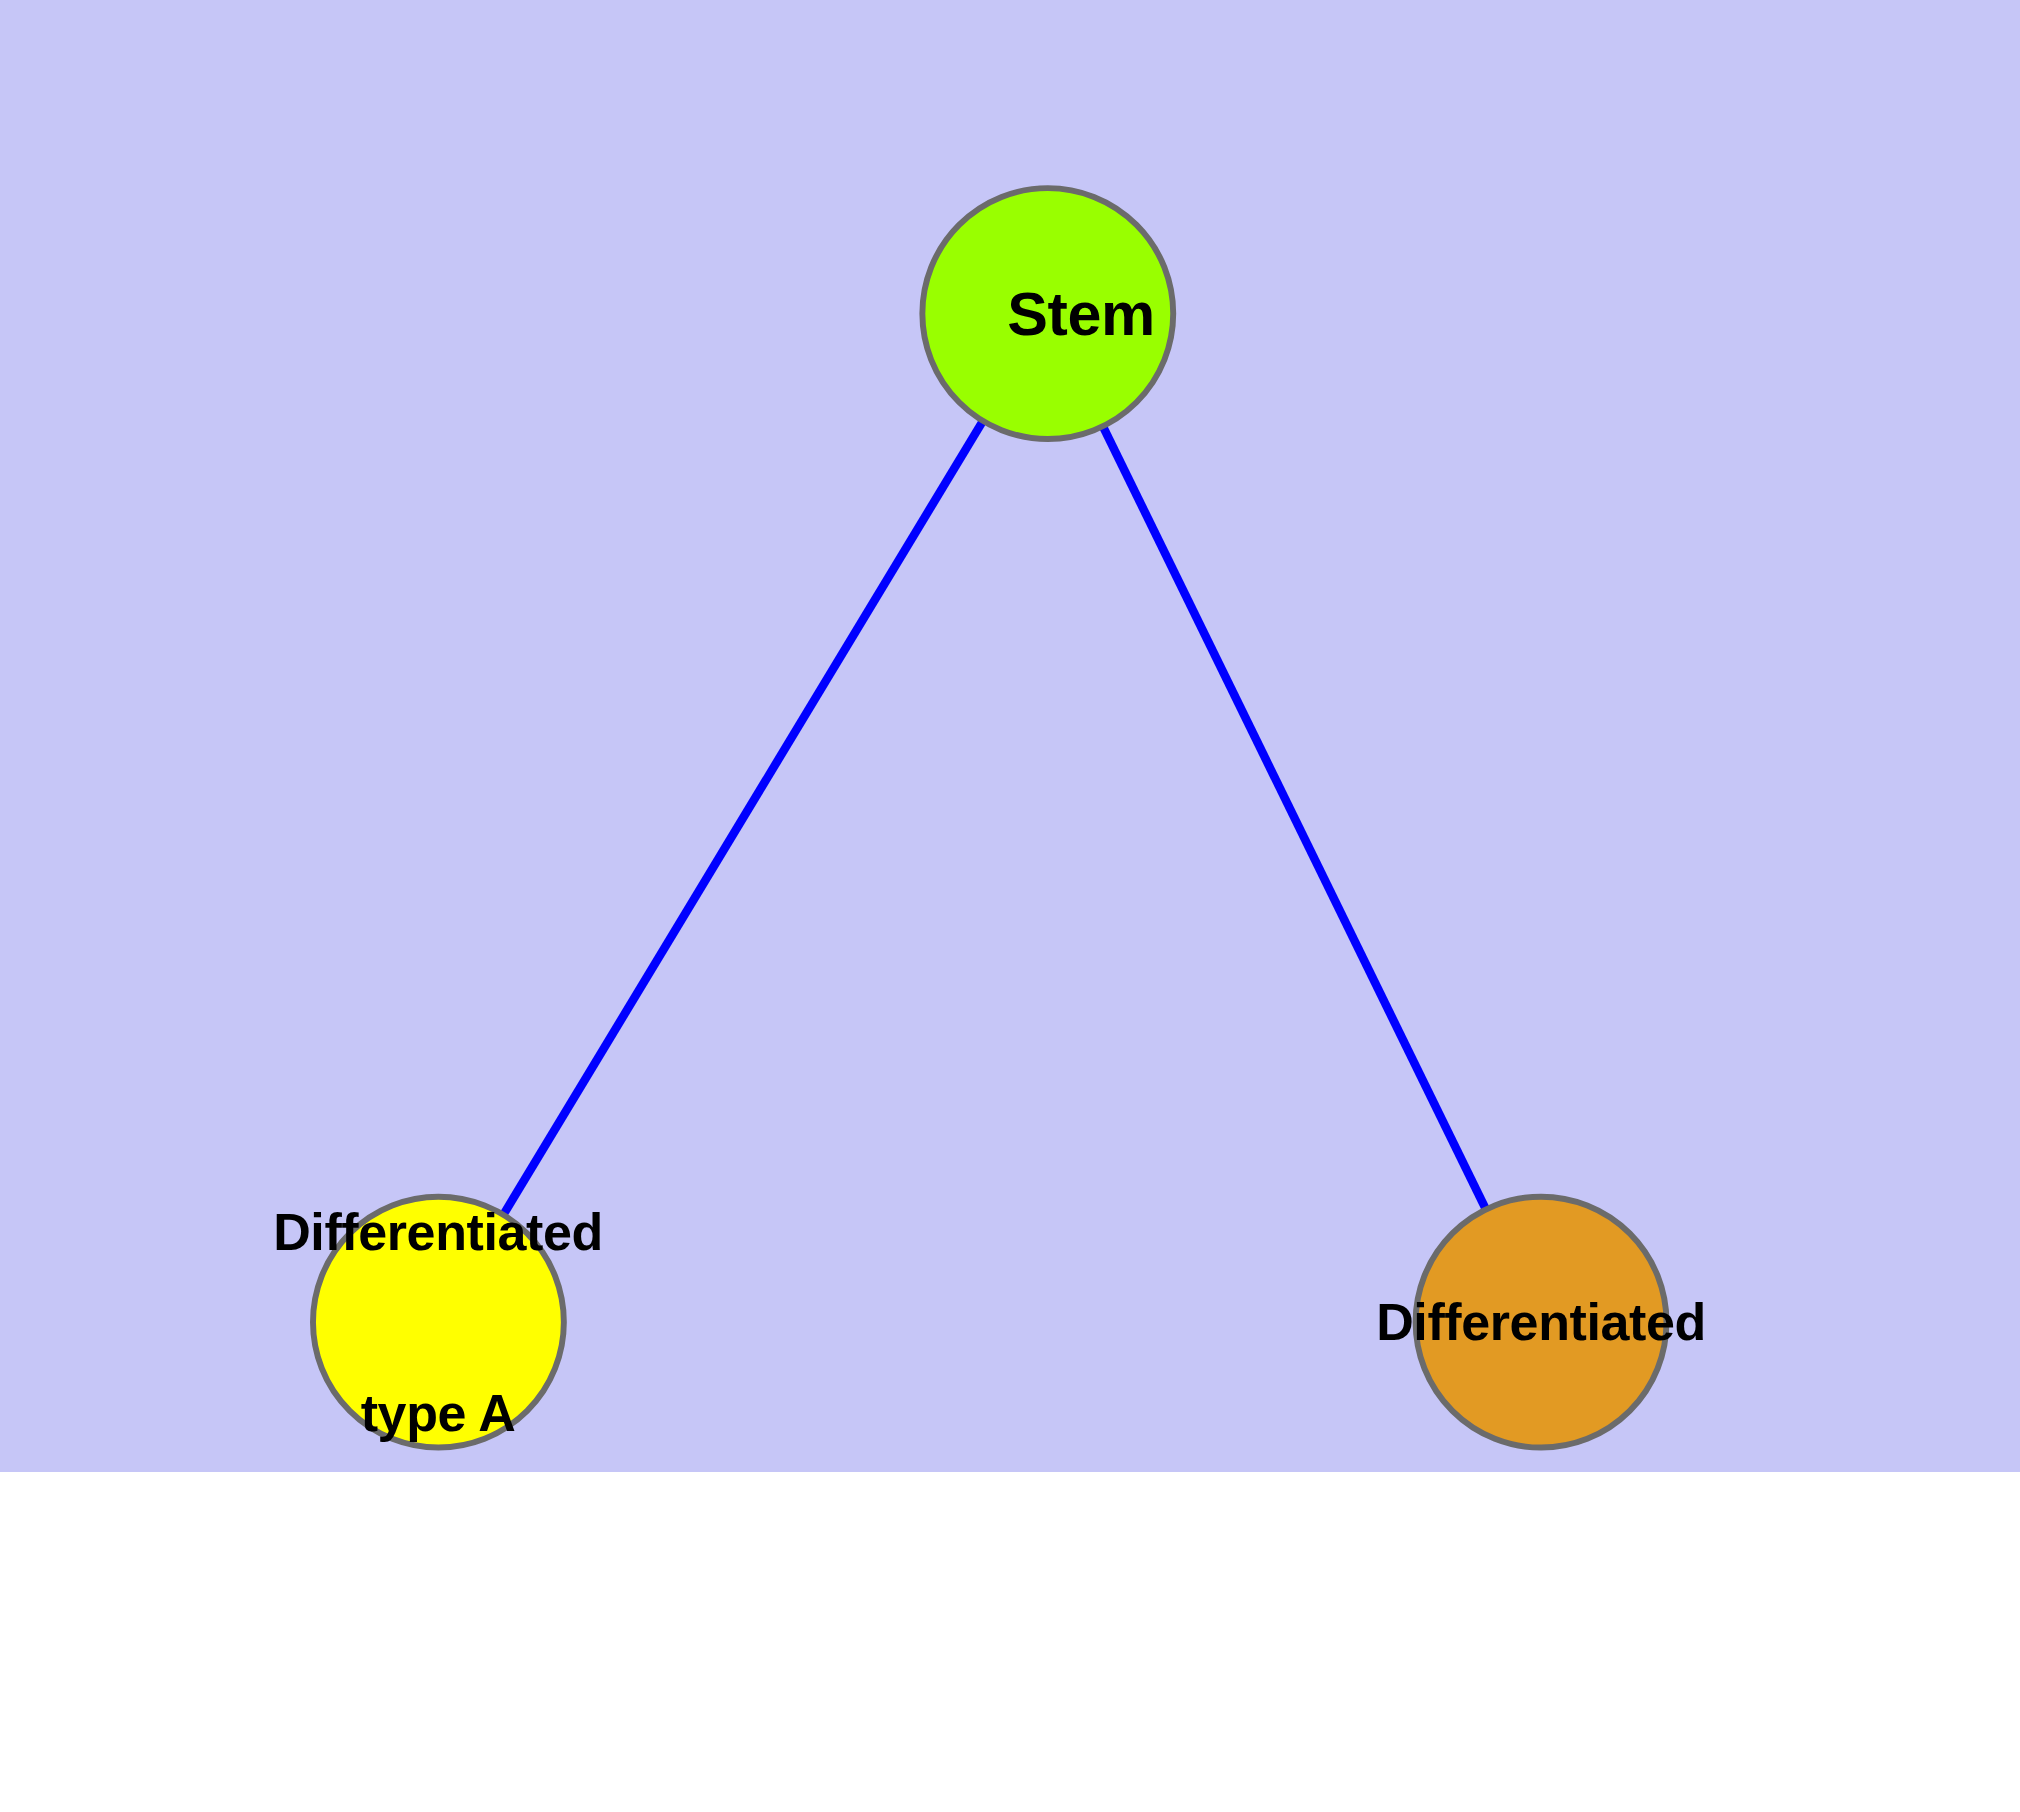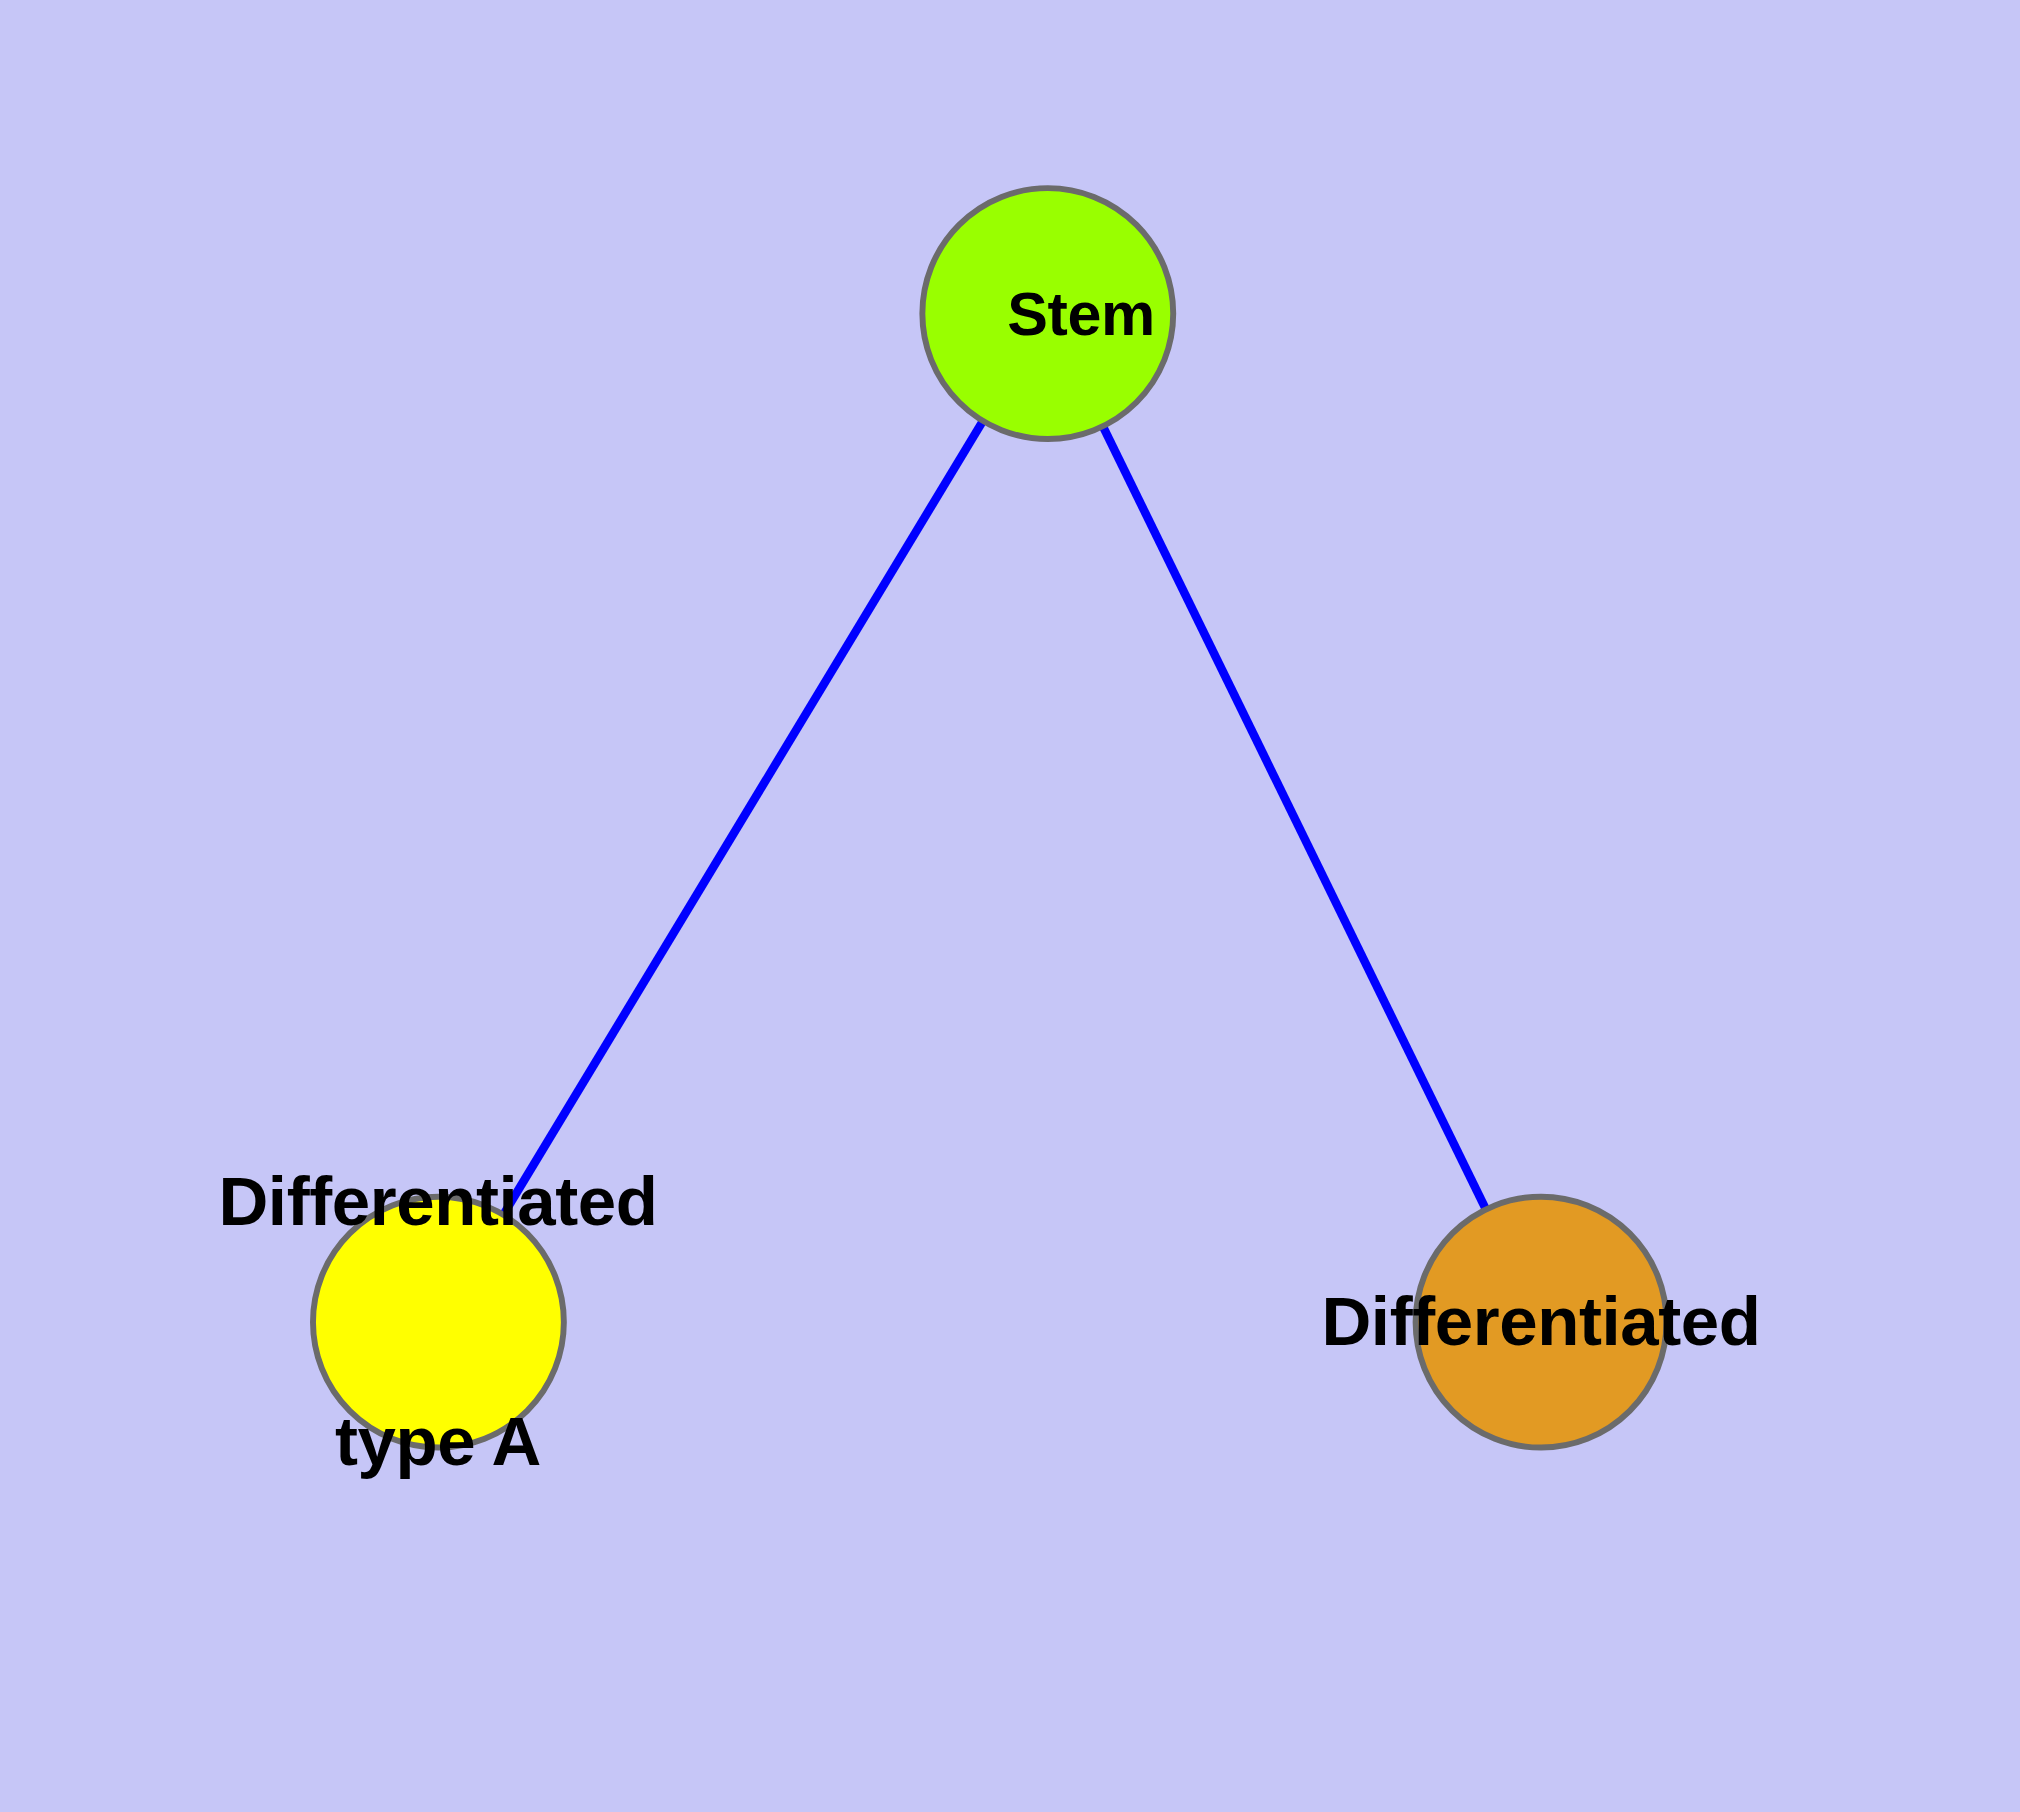--- a/index.html
+++ b/index.html
@@ -8,21 +8,21 @@
   }
   body {
     width: 2021px;
     height: 1812px;
     overflow: hidden;
     font-family: "Liberation Sans", sans-serif;
   }
   #graph-canvas {
     position: relative;
     width: 2021px;
-    height: 1812px;
+    height: 1472px;
     background: #c6c6f7;
   }
   #graph-svg {
     position: absolute;
     left: 0;
     top: 0;
     width: 2021px;
     height: 1812px;
     display: block;
   }
@@ -35,21 +35,21 @@
     font-weight: bold;
     line-height: 1.16;
     white-space: pre;
     pointer-events: none;
     letter-spacing: -0.4px;
   }
   .node-label.root {
     font-size: 61px;
   }
   .node-label.leaf {
-    font-size: 69px;
+    font-size: 52px;
   }
 </style>
 </head>
 <body>
 
 <div id="graph-canvas">
 
   <svg id="graph-svg" viewBox="0 0 2384 2138">
     <g>
       <line id="edge-0" x1="1158.4293608294304" y1="498.3853416035853" x2="594.5706391705696" y2="1431.6146583964146" stroke="#0000ff" stroke-width="10" stroke-linecap="butt"></line>

